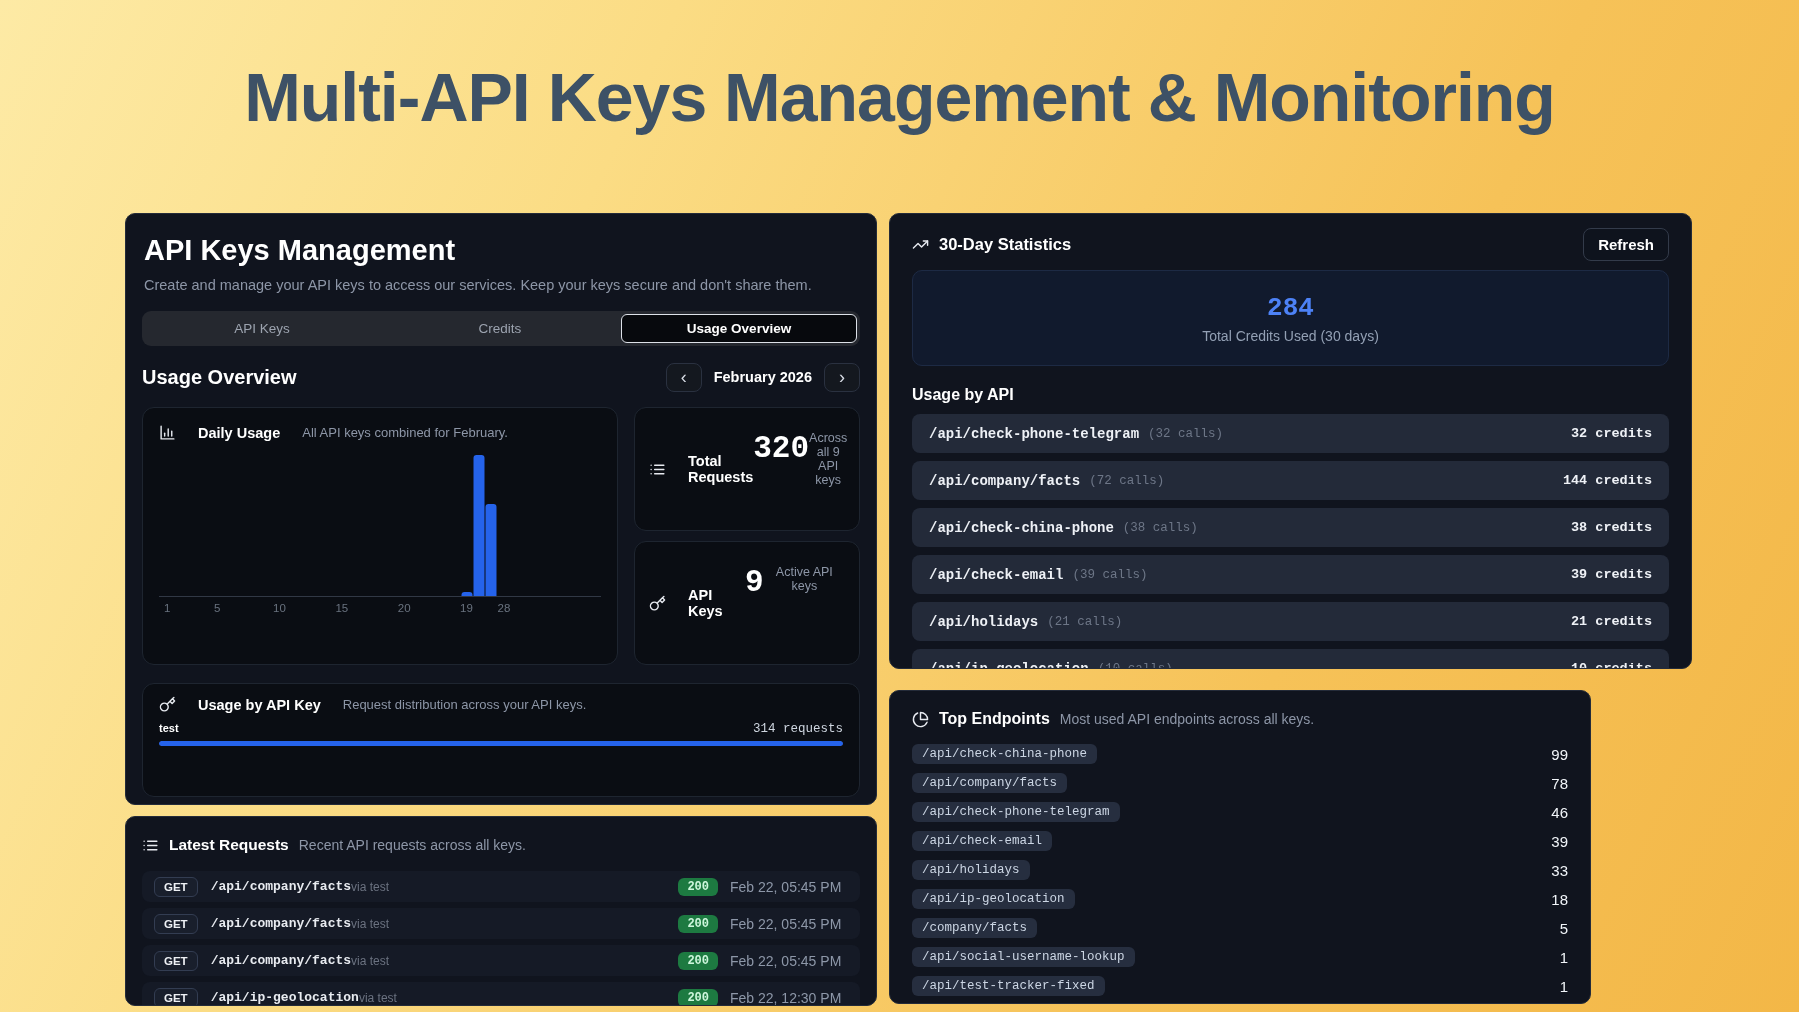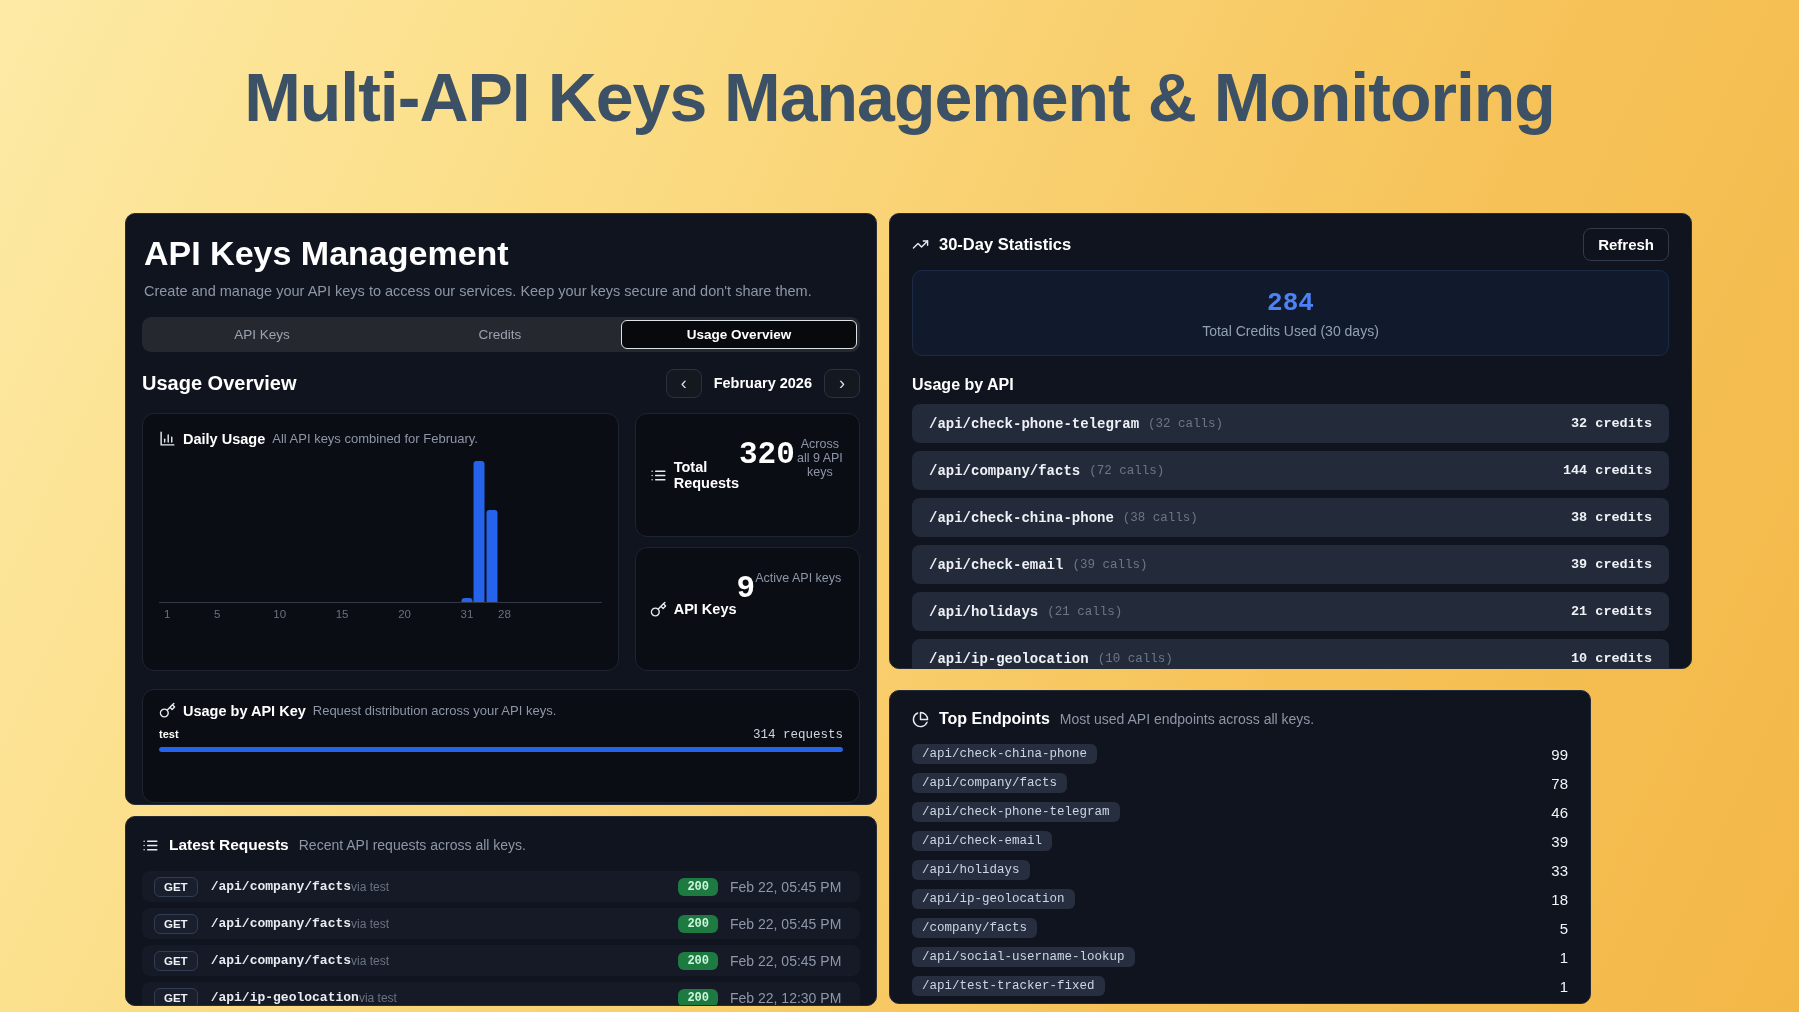--- a/index.html
+++ b/index.html
@@ -22,35 +22,35 @@
   .page-title{
     position:absolute;top:58px;left:0;width:100%;text-align:center;
     font-size:68px;font-weight:800;color:var(--title-col);letter-spacing:-1px;
   }
   .panel{
     position:absolute;background:var(--panel-bg);
     border:1px solid var(--panel-border);border-radius:10px;overflow:hidden;
   }
   
   #panel-mgmt{left:125px;top:213px;width:752px;height:592px;padding:16px;}
-  #panel-mgmt h1{font-size:34px;font-weight:800;color:#fff;margin:4px 2px 0;}
+  #panel-mgmt h1{font-size:29px;font-weight:800;color:#fff;margin:4px 2px 0;}
   #panel-mgmt .sub{font-size:14.5px;color:var(--muted);margin:10px 2px 0;}
   .tabbar{margin-top:18px;background:#25282f;border-radius:9px;height:35px;display:flex;padding:3px;gap:4px;}
   .tab{flex:1;display:flex;align-items:center;justify-content:center;font-size:13.5px;color:#9ca3af;border-radius:6px;cursor:pointer;}
   .tab.active{background:#07090d;color:#fff;font-weight:700;border:1px solid #dde1e8;}
   .section-row{margin-top:15px;display:flex;align-items:center;justify-content:space-between;height:32px;}
   .section-row h2{font-size:20px;font-weight:800;color:#fff;}
   .monthnav{display:flex;align-items:center;gap:12px;}
   .nav-btn{width:36px;height:29px;background:#14181f;border:1px solid #2a3140;border-radius:8px;
     color:#d7dce5;font-size:18px;line-height:26px;text-align:center;cursor:pointer;}
   .month-label{font-size:14.5px;font-weight:700;color:#fff;}
   .cards-row{margin-top:14px;display:flex;gap:16px;}
   .card{background:var(--card-bg);border:1px solid var(--card-border);border-radius:12px;}
   .chart-card{width:478px;height:258px;padding:16px;}
-  .card-head{display:flex;align-items:center;gap:7px;}
+  .card-head{display:flex;align-items:center;gap:22px;}
   .card-head .ttl{font-size:14.5px;font-weight:700;color:#fff;}
   .card-head .desc{font-size:13px;color:var(--muted);}
   .icon{width:17px;height:17px;flex:0 0 auto;display:inline-block;color:#e7eaf0;}
   .icon svg{width:100%;height:100%;stroke:currentColor;fill:none;stroke-width:2;stroke-linecap:round;stroke-linejoin:round;}
   .plot{position:relative;height:142px;margin-top:14px;border-bottom:1px solid #313845;}
   .plot-inner{position:absolute;left:2px;top:0;bottom:0;width:79%;}
   .bar{position:absolute;bottom:0;width:11px;transform:translateX(-50%);background:var(--bar);border-radius:3px 3px 0 0;}
   .xlabels{position:relative;height:16px;margin-top:5px;width:79%;margin-left:2px;}
   .xtick{position:absolute;transform:translateX(-50%);font-size:11.5px;color:#69727f;}
   .mini-col{width:226px;display:flex;flex-direction:column;gap:10px;}
@@ -77,21 +77,21 @@
   .status{font-family:"Liberation Mono","DejaVu Sans Mono",monospace;font-size:12px;font-weight:700;
     color:var(--green-tx);background:var(--green-bg);border-radius:6px;padding:2px 9px;}
   .req-time{font-size:14px;color:#8d97a8;margin-left:12px;min-width:118px;text-align:left;}
   
   #panel-stats{left:889px;top:213px;width:803px;height:456px;padding:16px 22px;}
   .panel-head{display:flex;align-items:center;gap:10px;height:28px;}
   .panel-head .ttl{font-size:16.5px;font-weight:800;color:#fff;}
   .panel-head .desc{font-size:14px;color:var(--muted);}
   .refresh-btn{margin-left:auto;border:1px solid #333b4a;background:#0e131d;color:#fff;font-weight:700;
     font-size:15px;border-radius:8px;padding:7px 14px;cursor:pointer;font-family:inherit;}
-  .hero{margin-top:12px;background:#111a2d;border:1px solid #1d2a44;border-radius:10px;height:86px;
+  .hero{margin-top:12px;background:#111a2d;border:1px solid #1d2a44;border-radius:10px;height:96px;
     display:flex;flex-direction:column;align-items:center;justify-content:center;}
   .hero .val{font-size:26px;font-weight:800;color:var(--accent);font-family:"Liberation Mono","DejaVu Sans Mono",monospace;}
   .hero .lbl{font-size:14px;color:#93a0b4;margin-top:5px;}
   .usage-title{margin-top:20px;font-size:16px;font-weight:800;color:#fff;}
   .stat-rows{margin-top:10px;}
   .stat-row{height:39px;background:var(--row-bg);border-radius:8px;display:flex;align-items:center;
     padding:0 17px;margin-bottom:8px;}
   .stat-path{font-family:"Liberation Mono","DejaVu Sans Mono",monospace;font-size:14px;font-weight:700;color:#eef1f6;}
   .stat-calls{font-family:"Liberation Mono","DejaVu Sans Mono",monospace;font-size:12.5px;color:#6d7687;margin-left:9px;}
   .stat-credits{font-family:"Liberation Mono","DejaVu Sans Mono",monospace;font-size:13.5px;font-weight:700;color:#eef1f6;}
@@ -147,21 +147,21 @@
             <div class="bar" style="left: 91.0714%; height: 100%; background: rgb(37, 99, 235);"></div>
             <div class="bar" style="left: 94.6429%; height: 65.2632%; background: rgb(37, 99, 235);"></div>
           </div>
       </div>
       <div class="xlabels">
           <span class="xtick" style="left: 1.78571%;">1</span>
           <span class="xtick" style="left: 16.0714%;">5</span>
           <span class="xtick" style="left: 33.9286%;">10</span>
           <span class="xtick" style="left: 51.7857%;">15</span>
           <span class="xtick" style="left: 69.6429%;">20</span>
-          <span class="xtick" style="left: 87.5%;">31</span>
+          <span class="xtick" style="left: 87.5%;">19</span>
           <span class="xtick" style="left: 98.2143%;">28</span>
         </div>
     </div>
 
     <div class="mini-col">
       <div class="card mini-card">
         <div class="card-head">
           <span class="icon">
             <svg viewBox="0 0 24 24">
                 <line x1="8" y1="6" x2="21" y2="6"></line>

